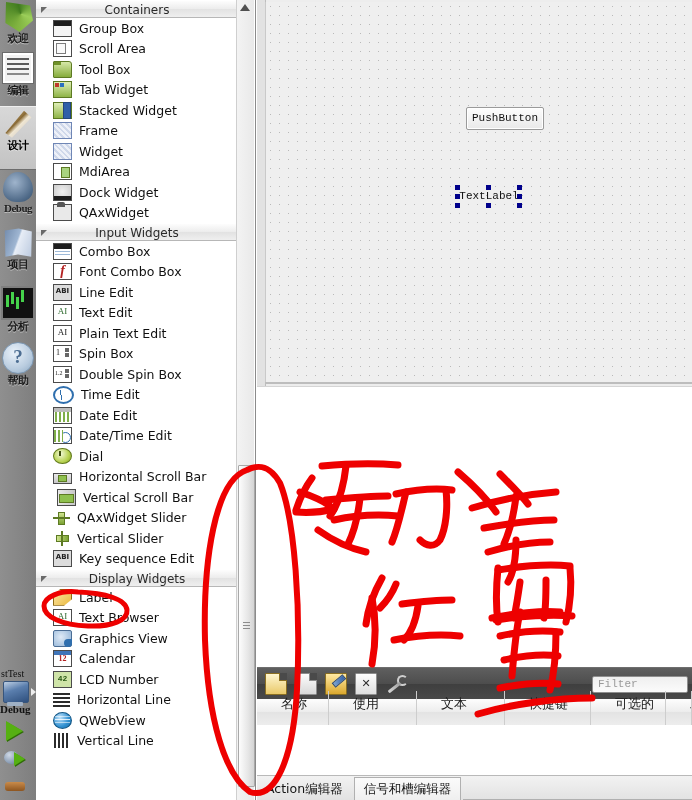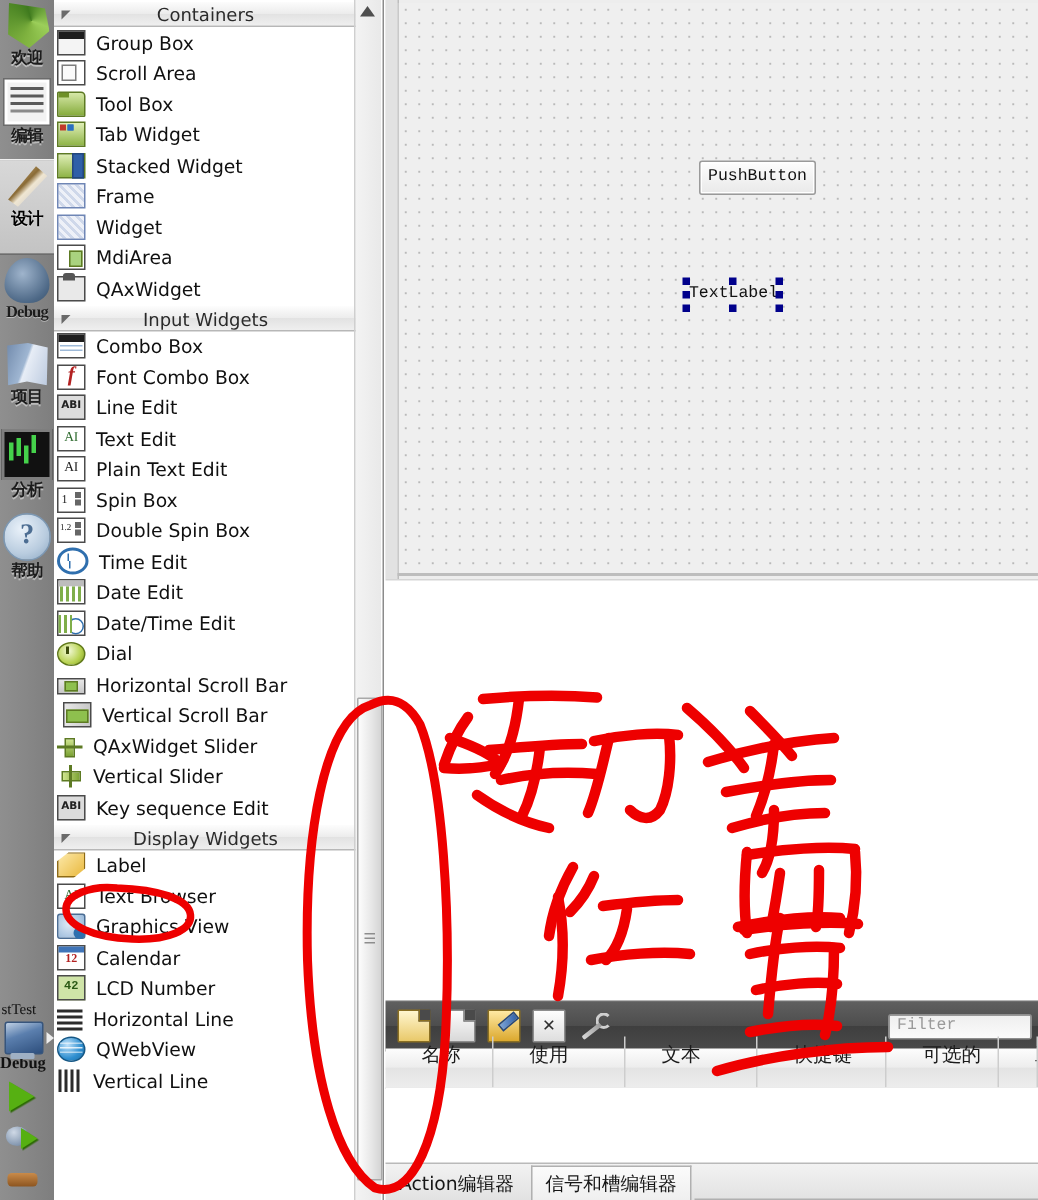--- a/index.html
+++ b/index.html
@@ -91,21 +91,21 @@
     height:18px;line-height:18px;box-sizing:border-box;
     background:linear-gradient(to bottom,#fdfdfd 0%,#ececec 50%,#e2e2e2 51%,#efefef 100%);
     border-top:1px solid #ffffff;border-bottom:1px solid #b7b7b7;
     text-align:center;font-size:12px;color:#2a2a2a;position:relative;
   }
   .wb-cat .tri{
     position:absolute;left:5px;top:6px;width:0;height:0;
     border-top:6px solid #6a6a6a;border-right:6px solid transparent;
   }
   .wb-item{
-    height:20.5px;display:flex;align-items:center;padding-left:2px;box-sizing:border-box;
+    height:20.5px;display:flex;align-items:center;padding-left:17px;box-sizing:border-box;
     font-size:12.5px;color:#101010;
   }
   .wb-item .ilabel{margin-left:7px;white-space:nowrap;}
   .wico{width:17px;height:15px;position:relative;flex:0 0 17px;}
 
   
   .i-groupbox{background:#f4f4f4;border:1px solid #4b4b4b;}
   .i-groupbox:after{content:"";position:absolute;left:0;top:0;right:0;height:5px;background:#1d1d1d;}
   .i-scrollarea{background:#fff;border:1px solid #4b4b4b;}
   .i-scrollarea:after{content:"";position:absolute;left:2px;top:2px;width:8px;bottom:2px;border:1px solid #7d7d7d;background:#fafafa;}
@@ -388,20 +388,24 @@
         </div>
       <div class="wb-item">
           <span class="wico i-widget"></span>
           <span class="ilabel">Widget</span>
         </div>
       <div class="wb-item">
           <span class="wico i-mdiarea"></span>
           <span class="ilabel">MdiArea</span>
         </div>
       <div class="wb-item">
+          <span class="wico i-dock"></span>
+          <span class="ilabel">Dock Widget</span>
+        </div>
+      <div class="wb-item">
           <span class="wico i-qax"></span>
           <span class="ilabel">QAxWidget</span>
         </div>
 
       <div class="wb-cat">
         <span class="tri"></span>
         <span>Input Widgets</span>
       </div>
       <div class="wb-item">
           <span class="wico i-combo"></span>

